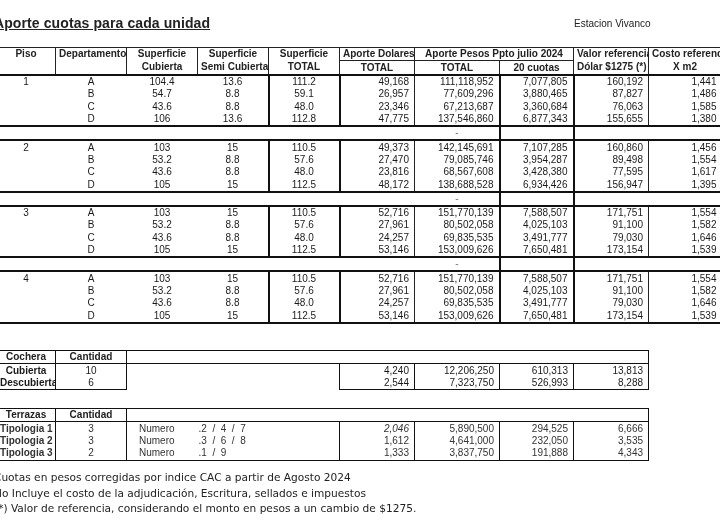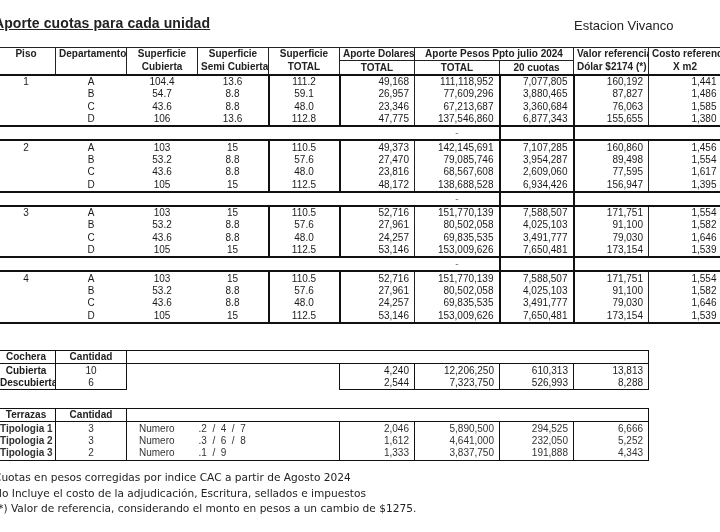--- a/index.html
+++ b/index.html
@@ -1,20 +1,20 @@
 <!DOCTYPE html>
 <html><head>
 <meta charset="utf-8">
 <style>
   html, body { margin:0; padding:0; background:#ffffff; }
   body { width:720px; height:532px; position:relative; overflow:hidden;
          font-family:"Liberation Sans", sans-serif; color:#1a1a1a; }
   .title { position:absolute; left:-6px; top:15px; font-size:14px; font-weight:bold;
            text-decoration:underline; color:#222; letter-spacing:0.1px; }
-  .site { position:absolute; left:574px; top:18px; font-size:13px; color:#222; }
+  .site { position:absolute; left:574px; top:18px; font-size:10px; color:#222; }
 
   table { border-collapse:collapse; position:absolute; table-layout:fixed; font-size:10px; }
   td { padding:0 3px; height:12.4px; line-height:12px; white-space:nowrap; overflow:hidden; }
   .c { text-align:center; }
   .r { text-align:right; padding-right:5px; }
   .b { font-weight:bold; }
   .hdr td { font-weight:bold; text-align:center; color:#222; }
 
   #main { left:-4px; top:47px; width:725px; }
   .blk-top td { border-top:2px solid #111; }
@@ -63,21 +63,21 @@
       <td class="hd-b" style="border-bottom:none">Valor referencia</td>
       <td class="hd-b" style="border-bottom:none">Costo referencia</td>
     </tr>
     <tr class="hdr">
       <td class="hd-b" style="border-top:none">Cubierta</td>
       <td class="hd-b" style="border-top:none">Semi Cubierta</td>
       <td class="hd-b" style="border-top:none">TOTAL</td>
       <td class="hd-b">TOTAL</td>
       <td class="hd-b">TOTAL</td>
       <td class="hd-b">20 cuotas</td>
-      <td class="hd-b" style="border-top:none">Dólar $2174 (*)</td>
+      <td class="hd-b" style="border-top:none">Dólar $1275 (*)</td>
       <td class="hd-b" style="border-top:none">X m2</td>
     </tr>
   <tr class="blk-top">
         <td class="c">1</td>
         <td class="c">A</td>
         <td class="c">104.4</td>
         <td class="c">13.6</td>
         <td class="c vl">111.2</td>
         <td class="r vl">49,168</td>
         <td class="r vl1">111,118,952</td>
@@ -151,21 +151,21 @@
         <td class="r vl1">1,554</td>
       </tr>
       <tr>
         <td class="c"></td>
         <td class="c">C</td>
         <td class="c">43.6</td>
         <td class="c">8.8</td>
         <td class="c vl">48.0</td>
         <td class="r vl">23,816</td>
         <td class="r vl1">68,567,608</td>
-        <td class="r vl">2,609,060</td>
+        <td class="r vl">3,428,380</td>
         <td class="r vl">77,595</td>
         <td class="r vl1">1,617</td>
       </tr>
       <tr class=" blk-bot">
         <td class="c"></td>
         <td class="c">D</td>
         <td class="c">105</td>
         <td class="c">15</td>
         <td class="c vl">112.5</td>
         <td class="r vl">48,172</td>
@@ -334,34 +334,34 @@
     <tr class="hdr">
       <td class="box">Terrazas</td>
       <td class="box">Cantidad</td>
       <td class="box" colspan="6"></td>
     </tr>
   <tr>
         <td class="c b" style="border-left: 1.5px solid rgb(17, 17, 17); color: rgb(51, 51, 51);">Tipologia 1</td>
         <td class="c" style="border-left: 1.5px solid rgb(17, 17, 17); color: rgb(51, 51, 51);">3</td>
         <td class="c" style="border-left: 1.5px solid rgb(17, 17, 17); color: rgb(51, 51, 51);">Numero</td>
         <td style="white-space: pre; padding-left: 12px; color: rgb(51, 51, 51);">.2  /  4  /  7</td>
-        <td class="r" style="border-left: 1.5px solid rgb(17, 17, 17); color: rgb(51, 51, 51);">2,046</td>
+        <td class="r" style="border-left: 1.5px solid rgb(17, 17, 17); color: rgb(51, 51, 51); font-style: italic;">2,046</td>
         <td class="r" style="border-left: 1.5px solid rgb(17, 17, 17); color: rgb(51, 51, 51);">5,890,500</td>
         <td class="r" style="border-left: 1.5px solid rgb(17, 17, 17); color: rgb(51, 51, 51);">294,525</td>
         <td class="r" style="border-left: 1.5px solid rgb(17, 17, 17); border-right: 1.5px solid rgb(17, 17, 17); color: rgb(51, 51, 51);">6,666</td>
       </tr>
       <tr>
         <td class="c b" style="border-left: 1.5px solid rgb(17, 17, 17); color: rgb(51, 51, 51);">Tipologia 2</td>
         <td class="c" style="border-left: 1.5px solid rgb(17, 17, 17); color: rgb(51, 51, 51);">3</td>
         <td class="c" style="border-left: 1.5px solid rgb(17, 17, 17); color: rgb(51, 51, 51);">Numero</td>
         <td style="white-space: pre; padding-left: 12px; color: rgb(51, 51, 51);">.3  /  6  /  8</td>
         <td class="r" style="border-left: 1.5px solid rgb(17, 17, 17); color: rgb(51, 51, 51);">1,612</td>
         <td class="r" style="border-left: 1.5px solid rgb(17, 17, 17); color: rgb(51, 51, 51);">4,641,000</td>
         <td class="r" style="border-left: 1.5px solid rgb(17, 17, 17); color: rgb(51, 51, 51);">232,050</td>
-        <td class="r" style="border-left: 1.5px solid rgb(17, 17, 17); border-right: 1.5px solid rgb(17, 17, 17); color: rgb(51, 51, 51);">5,252</td>
+        <td class="r" style="border-left: 1.5px solid rgb(17, 17, 17); border-right: 1.5px solid rgb(17, 17, 17); color: rgb(51, 51, 51);">3,535</td>
       </tr>
       <tr>
         <td class="c b" style="border-left: 1.5px solid rgb(17, 17, 17); border-bottom: 1.5px solid rgb(17, 17, 17); color: rgb(51, 51, 51);">Tipologia 3</td>
         <td class="c" style="border-left: 1.5px solid rgb(17, 17, 17); border-bottom: 1.5px solid rgb(17, 17, 17); color: rgb(51, 51, 51);">2</td>
         <td class="c" style="border-left: 1.5px solid rgb(17, 17, 17); border-bottom: 1.5px solid rgb(17, 17, 17); color: rgb(51, 51, 51);">Numero</td>
         <td style="border-bottom: 1.5px solid rgb(17, 17, 17); white-space: pre; padding-left: 12px; color: rgb(51, 51, 51);">.1  /  9</td>
         <td class="r" style="border-left: 1.5px solid rgb(17, 17, 17); border-bottom: 1.5px solid rgb(17, 17, 17); color: rgb(51, 51, 51);">1,333</td>
         <td class="r" style="border-left: 1.5px solid rgb(17, 17, 17); border-bottom: 1.5px solid rgb(17, 17, 17); color: rgb(51, 51, 51);">3,837,750</td>
         <td class="r" style="border-left: 1.5px solid rgb(17, 17, 17); border-bottom: 1.5px solid rgb(17, 17, 17); color: rgb(51, 51, 51);">191,888</td>
         <td class="r" style="border-left: 1.5px solid rgb(17, 17, 17); border-right: 1.5px solid rgb(17, 17, 17); border-bottom: 1.5px solid rgb(17, 17, 17); color: rgb(51, 51, 51);">4,343</td>

